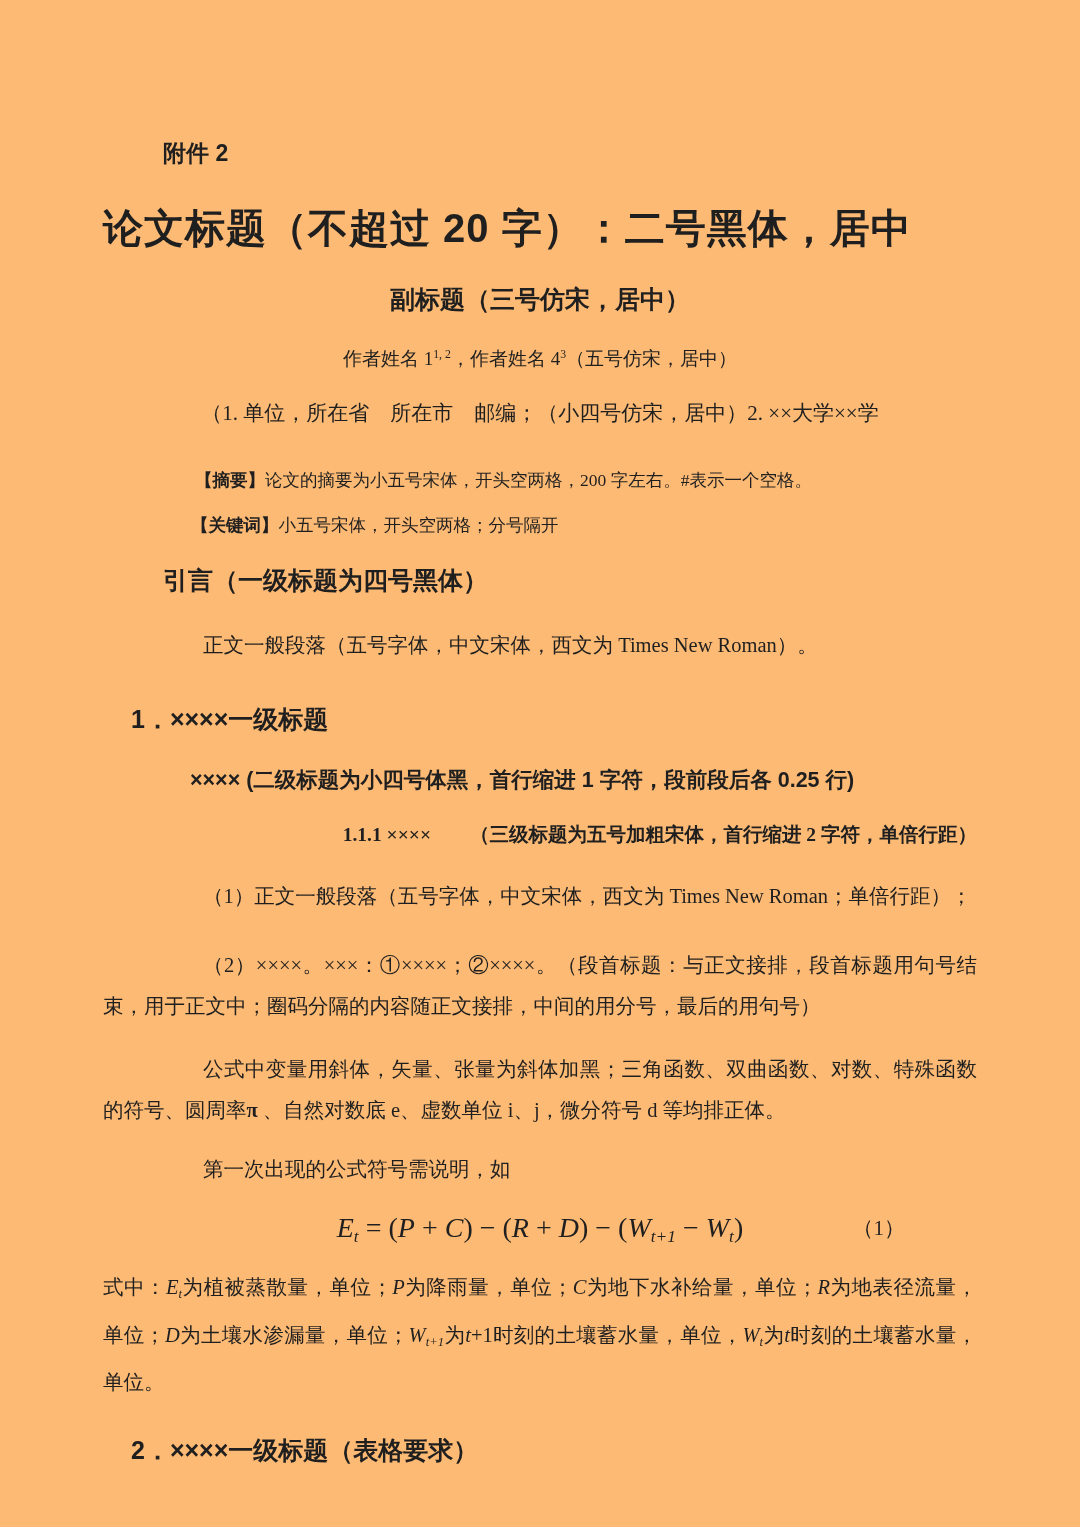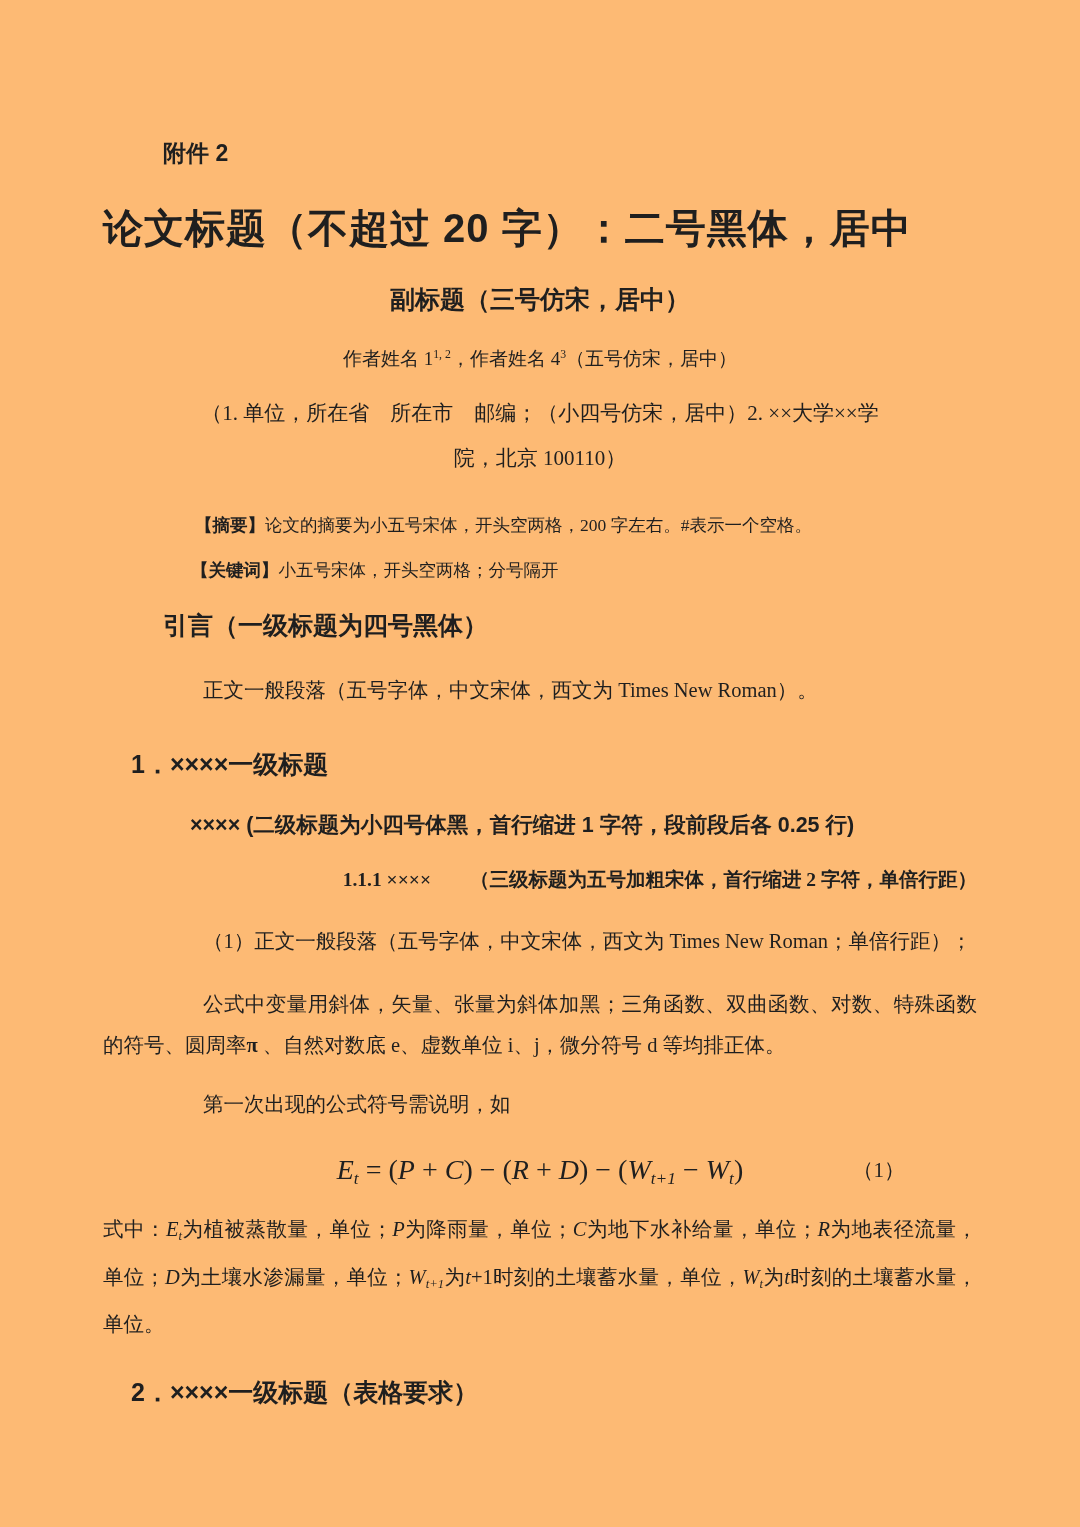--- a/index.html
+++ b/index.html
@@ -98,21 +98,21 @@
   .body-par {
     margin: 28px 0 0 0;
     font-size: 20.5px;
     line-height: 41px;
     text-align: justify;
     text-indent: 100px;
   }
   .body-par.no-indent { text-indent: 0; }
   .equation-row {
     position: relative;
-    margin-top: 23px;
+    margin-top: 16px;
     text-align: center;
     font-size: 28px;
     line-height: 44px;
   }
   .eq-number {
     position: absolute;
     right: 72px;
     top: 8px;
     font-size: 21px;
     line-height: 28px;
@@ -131,39 +131,39 @@
   <p class="attachment-label">附件 2</p>
 
   <h1 class="doc-title">论文标题（不超过 20 字）：二号黑体，居中</h1>
 
   <h2 class="doc-subtitle">副标题（三号仿宋，居中）</h2>
 
   <p class="author-line"><span>作者姓名 1</span><sup>1, 2</sup><span>，</span><span>作者姓名 4</span><sup>3</sup><span>（五号仿宋，居中）</span></p>
 
   <p class="affiliation">
     <span>（1. 单位，所在省　所在市　邮编；（小四号仿宋，居中）2. ××大学××学</span>
-    <span>院，北京 100110）</span>
   </p>
 
   <p class="abstract-line"><span class="label-strong">【摘要】</span><span>论文的摘要为小五号宋体，开头空两格，200 字左右。#表示一个空格。</span></p>
 
   <p class="keywords-line"><span class="label-strong">【关键词】</span><span>小五号宋体，开头空两格；分号隔开</span></p>
 
   <h3 class="h-level1">引言（一级标题为四号黑体）</h3>
 
   <p class="body-par">正文一般段落（五号字体，中文宋体，西文为 Times New Roman）。</p>
 
   <h3 class="h-numbered">1．××××一级标题</h3>
 
   <h4 class="h-level2">×××× (二级标题为小四号体黑，首行缩进 1 字符，段前段后各 0.25 行)</h4>
 
   <h5 class="h-level3">1.1.1 ××××　　（三级标题为五号加粗宋体，首行缩进 2 字符，单倍行距）</h5>
 
   <p class="body-par">（1）正文一般段落（五号字体，中文宋体，西文为 Times New Roman；单倍行距）；</p>
 
+  <p class="body-par">（2）××××。×××：①××××；②××××。（段首标题：与正文接排，段首标题用句号结束，用于正文中；圈码分隔的内容随正文接排，中间的用分号，最后的用句号）</p>
 
   <p class="body-par" style="margin-top:22px;"><span class="t-plain">公式中变量用斜体，矢量、张量为斜体加黑；三角函数、双曲函数、对数、特殊函数的符号、圆周率</span><span class="t-bold">π</span><span class="t-plain"> 、自然对数底 e、虚数单位 i、j，微分符号 d 等均排正体。</span></p>
 
   <p class="body-par" style="margin-top:18px;">第一次出现的公式符号需说明，如</p>
 
   <div class="equation-row">
     <span><span class="t-var">E</span><span class="t-sub">t</span><span class="t-plain"> = (</span><span class="t-var">P</span><span class="t-plain"> + </span><span class="t-var">C</span><span class="t-plain">) − (</span><span class="t-var">R</span><span class="t-plain"> + </span><span class="t-var">D</span><span class="t-plain">) − (</span><span class="t-var">W</span><span class="t-sub">t+1</span><span class="t-plain"> − </span><span class="t-var">W</span><span class="t-sub">t</span><span class="t-plain">)</span></span>
     <span class="eq-number">（1）</span>
   </div>
 

